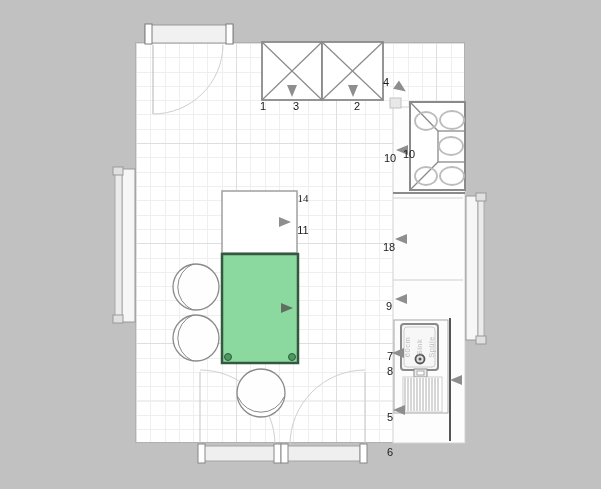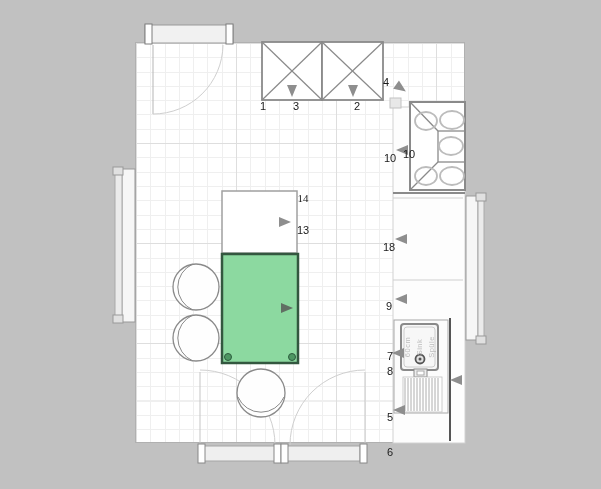--- a/index.html
+++ b/index.html
@@ -172,16 +172,16 @@
       <div class="lbl" style="left: 296px; top: 106px;">3</div>
       <div class="lbl" style="left: 386px; top: 82px;">4</div>
       <div class="lbl" style="left: 390px; top: 417px;">5</div>
       <div class="lbl" style="left: 390px; top: 452px;">6</div>
       <div class="lbl" style="left: 390px; top: 356px;">7</div>
       <div class="lbl" style="left: 390px; top: 371px;">8</div>
       <div class="lbl" style="left: 389px; top: 306px;">9</div>
       <div class="lbl" style="left: 390px; top: 158px;">10</div>
       <div class="lbl" style="left: 389px; top: 247px;">18</div>
       <div class="lbl" style="left: 409px; top: 154px;">10</div>
-      <div class="lbl" style="left: 303px; top: 230px;">13</div>
+      <div class="lbl" style="left: 303px; top: 230px;">11</div>
       <div class="lbl" style="left: 303px; top: 198px; font-family: Liberation Serif, serif;">14</div>
     </div>
 </div>
 
 </body></html>

